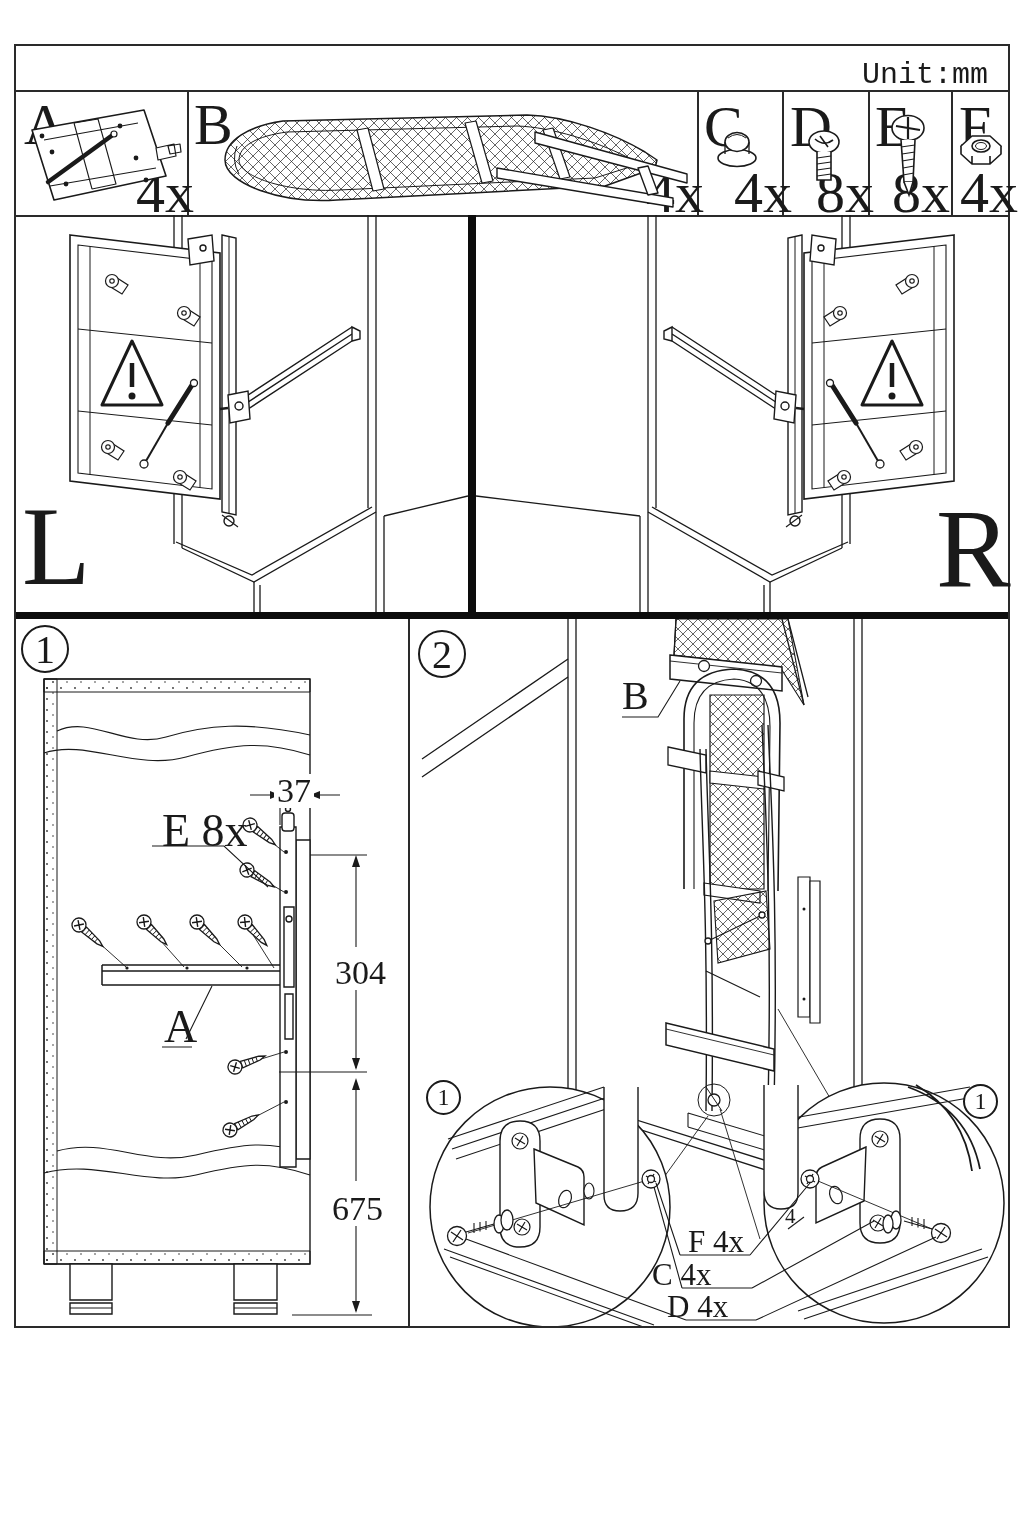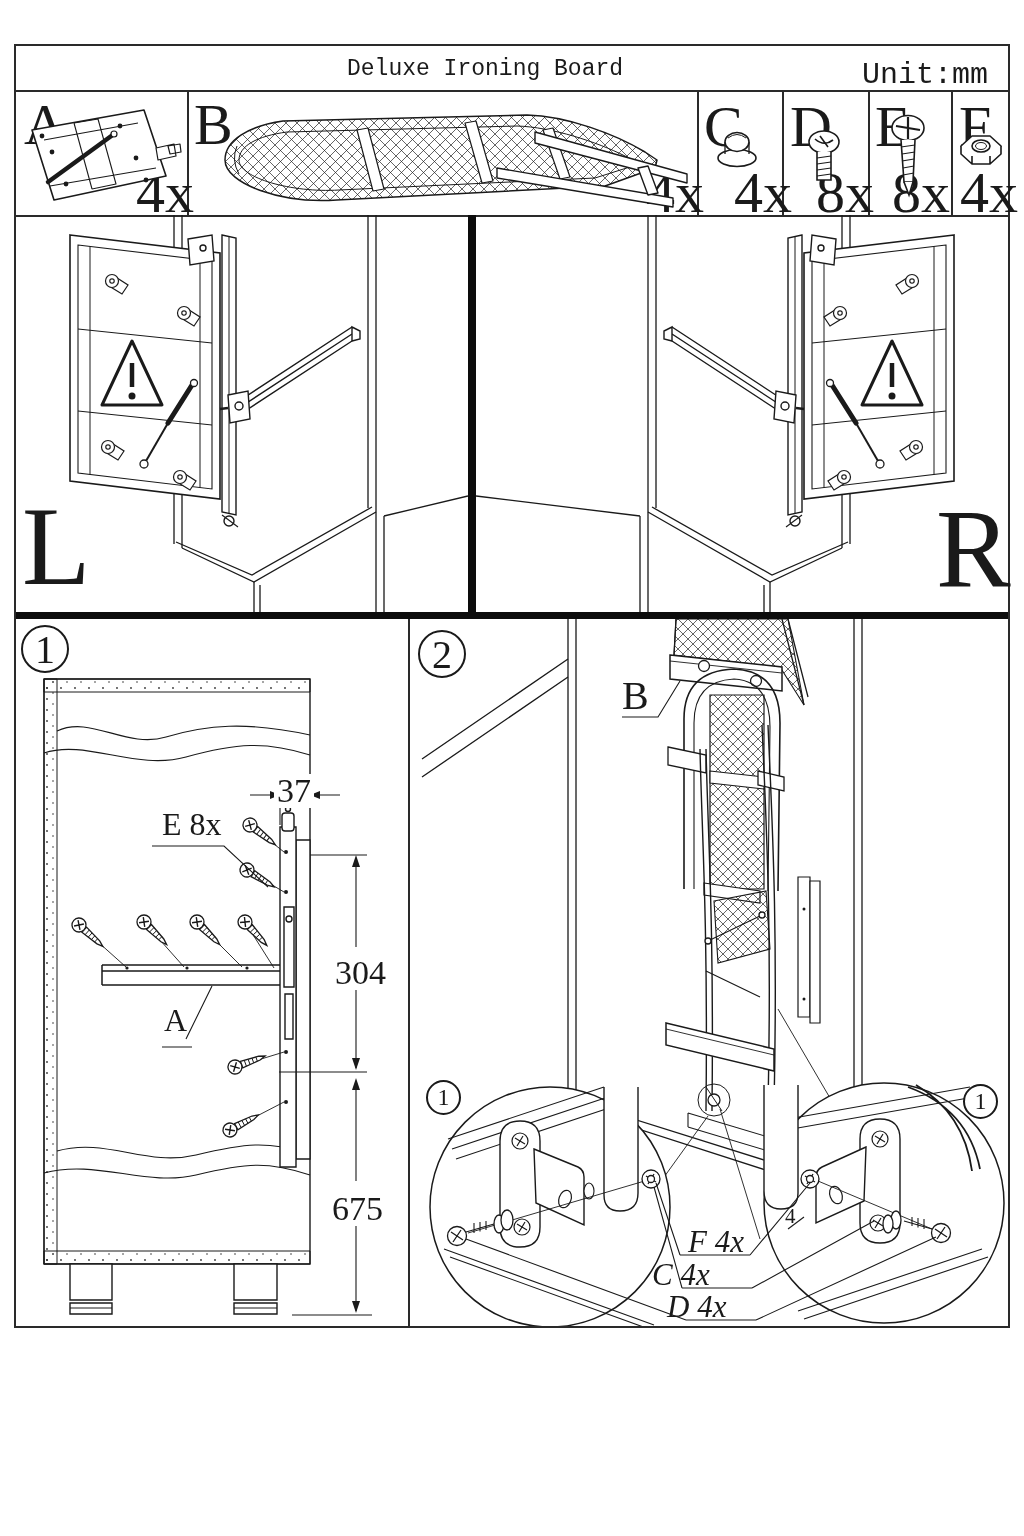--- a/index.html
+++ b/index.html
@@ -7,22 +7,22 @@
         font-family:"Liberation Serif",serif;color:#1a1a1a;}
   .sheet{position:absolute;left:14px;top:44px;width:992px;height:1280px;border:2px solid #2a2a2a;}
   .hline,.vline{position:absolute;background:#2a2a2a;}
   .thick{background:#0c0c0c;}
   .t{position:absolute;white-space:nowrap;line-height:1;}
   .mono{font-family:"Liberation Mono","DejaVu Sans Mono",monospace;}
   .ser{font-family:"Liberation Serif","DejaVu Serif",serif;}
   .big{font-size:58px;}
   .huge{font-size:112px;}
   .dim{font-size:34px;background:#fff;padding:0 3px;margin-top:14px;}
-  .lbl{font-size:32px;}
-  .lbl2{font-size:31px;font-style:italic;}
+  .lbl{font-size:46px;}
+  .lbl2{font-size:31px;}
   .circnum{position:absolute;border:2.2px solid #1a1a1a;border-radius:50%;
            display:flex;align-items:center;justify-content:center;
            font-family:"Liberation Serif",serif;background:#fff;}
   .cn-big{width:44px;height:44px;font-size:40px;}
   .cn-sm{width:31px;height:31px;font-size:24px;}
   svg{position:absolute;display:block;}
   svg *{vector-effect:non-scaling-stroke;}
 </style>
 </head>
 <body>
@@ -34,21 +34,20 @@
   <div class="hline" style="left:0;top:169px;width:992px;height:2px;"></div>
   <div class="hline thick" style="left:0;top:566px;width:992px;height:7px;"></div>
   <div class="vline" style="left:171px;top:44px;width:2px;height:125px;"></div>
   <div class="vline" style="left:681px;top:44px;width:2px;height:125px;"></div>
   <div class="vline" style="left:766px;top:44px;width:2px;height:125px;"></div>
   <div class="vline" style="left:852px;top:44px;width:2px;height:125px;"></div>
   <div class="vline" style="left:935px;top:44px;width:2px;height:125px;"></div>
   <div class="vline thick" style="left:452px;top:169px;width:8px;height:397px;"></div>
   <div class="vline" style="left:392px;top:573px;width:2px;height:707px;"></div>
 
-  <div class="t mono" style="left:331px;top:12px;font-size:23px;">Deluxe Ironing Board</div>
   <div class="t mono" style="left:846px;top:14px;font-size:30px;">Unit:mm</div>
 
   <div class="t ser big" style="left:8px;top:50px;">A</div>
   <div class="t ser big" style="left:178px;top:50px;">B</div>
   <div class="t ser big" style="left:688px;top:52px;">C</div>
   <div class="t ser big" style="left:774px;top:52px;">D</div>
   <div class="t ser big" style="left:859px;top:52px;">E</div>
   <div class="t ser big" style="left:943px;top:52px;">F</div>
 
   <div class="t ser big" style="left:120px;top:118px;">4x</div>

